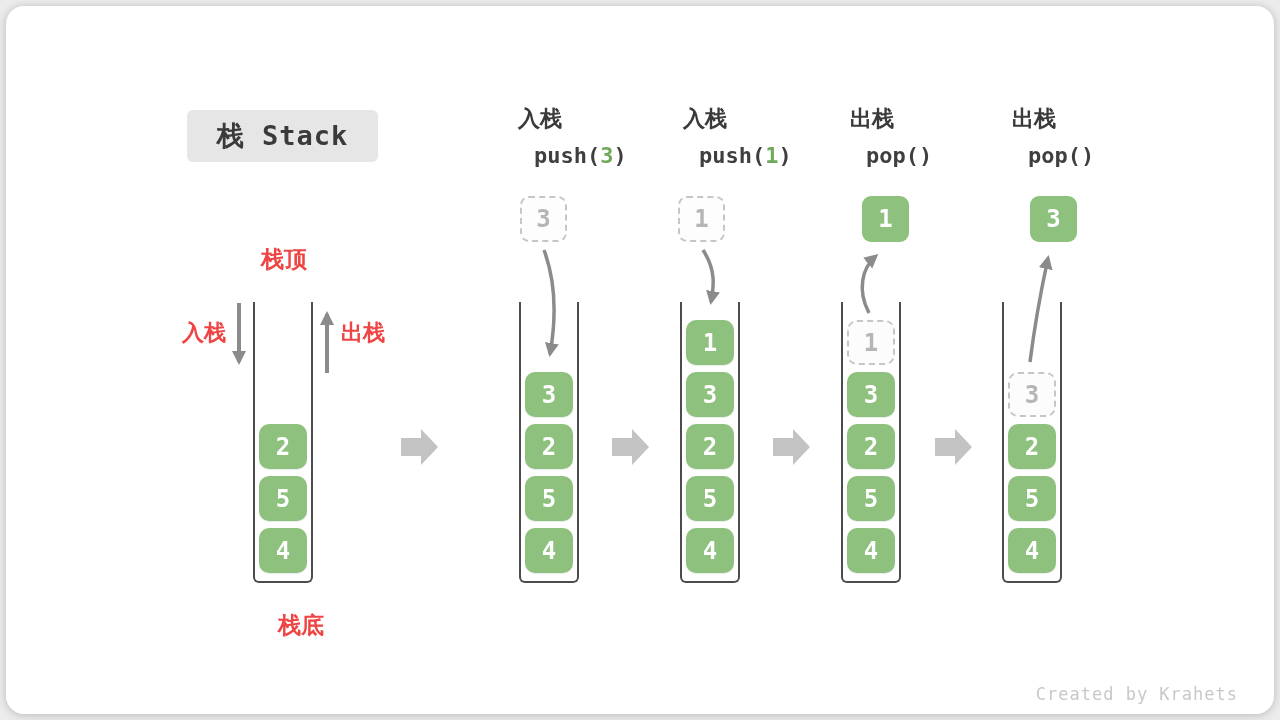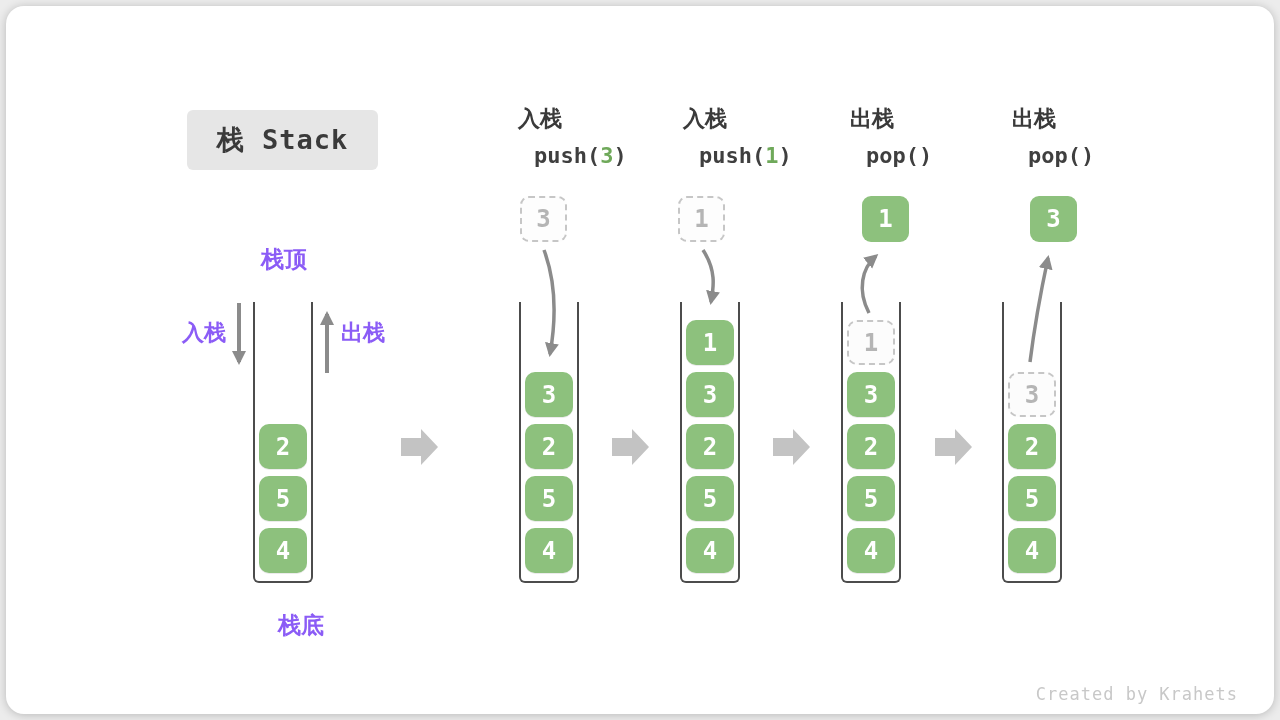--- a/index.html
+++ b/index.html
@@ -8,29 +8,29 @@
 
   .card {
     position: absolute; left: 6px; top: 6px; right: 6px; bottom: 6px;
     background: #ffffff; border-radius: 18px;
     box-shadow: 0 1px 10px rgba(0,0,0,0.22);
   }
   
   .layer { position: absolute; left: -6px; top: -6px; width: 1280px; height: 720px; }
 
   .title-box {
-    position: absolute; left: 187px; top: 110px; width: 191px; height: 60px;
+    position: absolute; left: 187px; top: 110px; width: 191px; height: 52px;
     background: #e6e6e6; border-radius: 6px;
     display: flex; align-items: center; justify-content: center;
     font-family: "DejaVu Sans Mono", monospace;
     font-size: 27px; font-weight: 700; color: #3a3a3a; letter-spacing: 1px;
   }
 
   .zh-label {
-    position: absolute; color: #8b5cf6; font-weight: 700; font-size: 23px;
+    position: absolute; color: #ef4444; font-weight: 700; font-size: 23px;
     white-space: nowrap;
   }
   .lbl-top    { left: 244px; top: 244px; width: 80px; text-align: center; }
   .lbl-bottom { left: 244px; top: 610px; width: 80px; text-align: right; }
   .lbl-push   { left: 182px; top: 318px; font-size: 22px; }
   .lbl-pop    { left: 341px; top: 318px; font-size: 22px; }
 
   .op-col { position: absolute; top: 104px; }
   .op-name { font-size: 22px; font-weight: 700; color: #3a3a3a; line-height: 30px; }
   .op-code {

